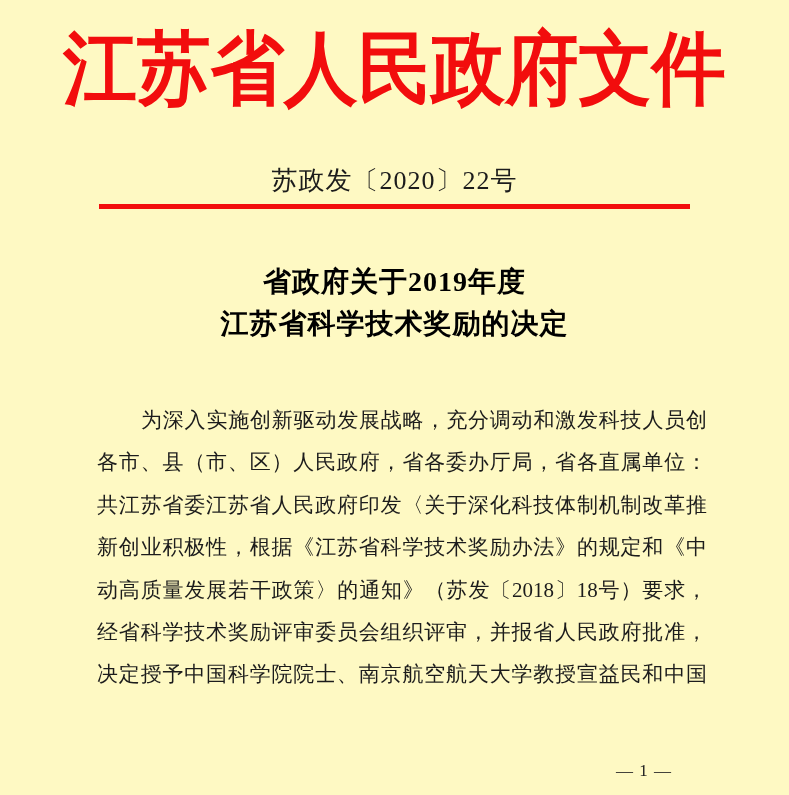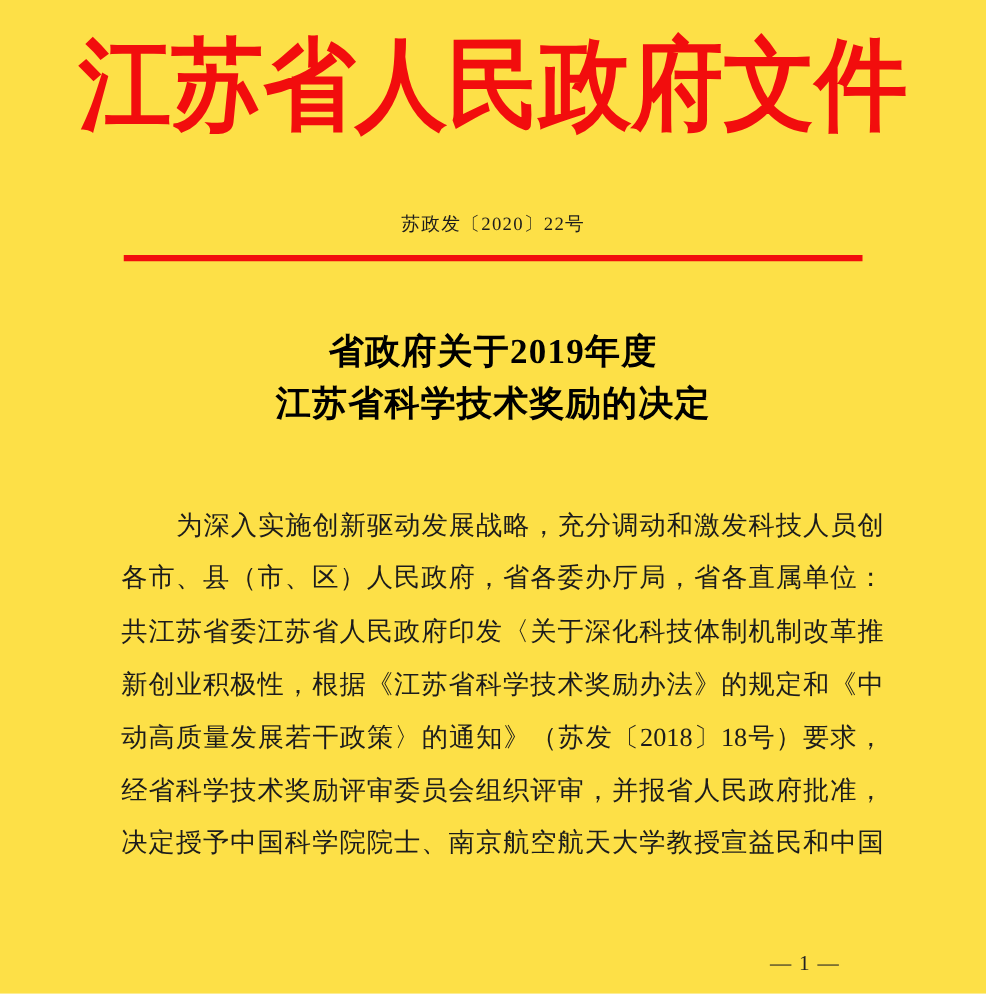--- a/index.html
+++ b/index.html
@@ -2,21 +2,21 @@
 <html style="--red: #f20d0d; --ink: #1c1c1c;"><head>
 <meta charset="utf-8">
 <style>
   :root { --red: #f20d0d; --ink: #1c1c1c; }
   * { margin: 0; padding: 0; box-sizing: border-box; }
   html, body { background: #ffffff; }
   .page {
     position: relative;
     width: 789px;
     height: 795px;
-    background: #fde047;
+    background: #fef9c3;
     overflow: hidden;
     font-family: "Liberation Serif", "DejaVu Serif", serif;
   }
   .org-title {
     position: absolute;
     top: 22px; left: 0;
     width: 789px; height: 94px;
     line-height: 94px;
     text-align: center;
     color: var(--red);
@@ -24,21 +24,21 @@
     font-weight: bold;
     white-space: nowrap;
     transform: scaleX(0.92);
     transform-origin: 50% 50%;
   }
   .doc-number {
     position: absolute;
     top: 164px; left: 0;
     width: 789px;
     text-align: center;
-    font-size: 15px;
+    font-size: 26px;
     line-height: 33px;
     color: var(--ink);
     letter-spacing: 1px;
   }
   .red-line {
     position: absolute;
     top: 204px; left: 99px;
     width: 591px; height: 5px;
     background: var(--red);
   }

